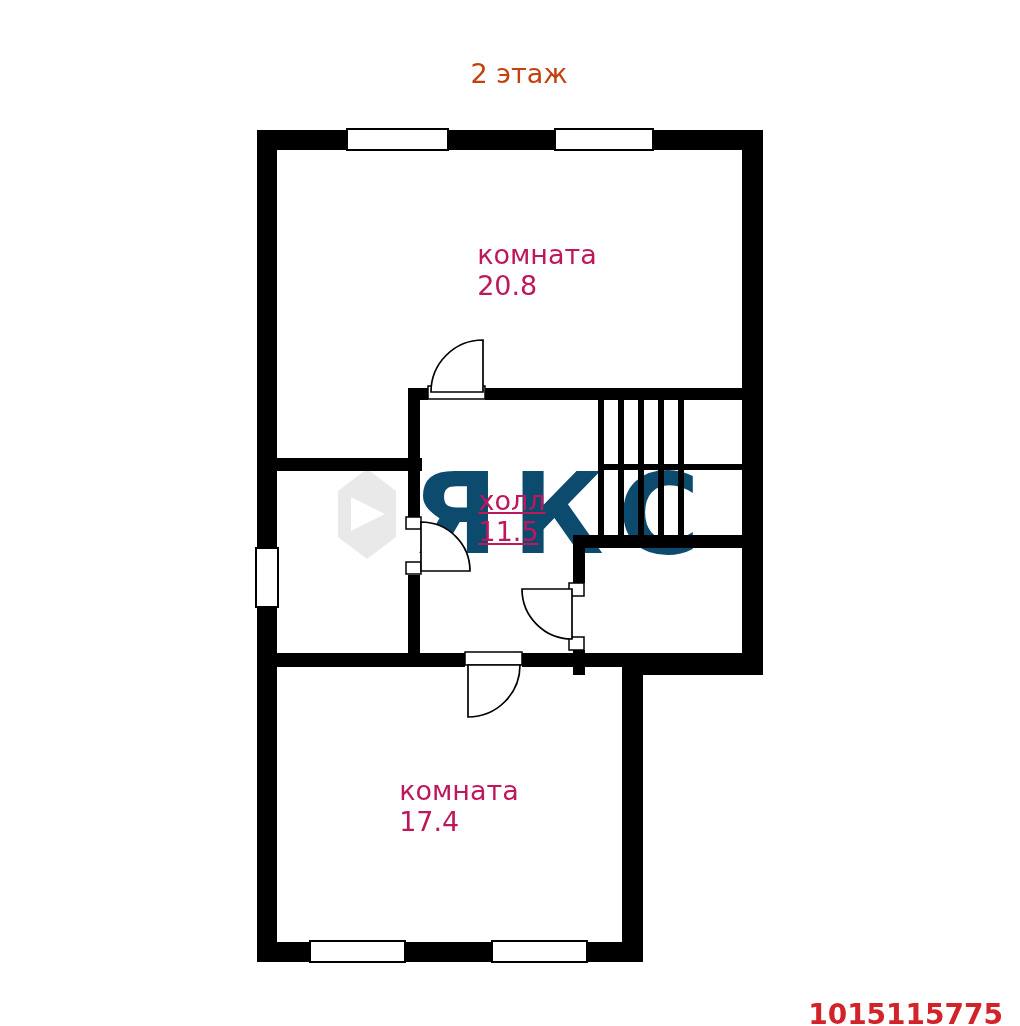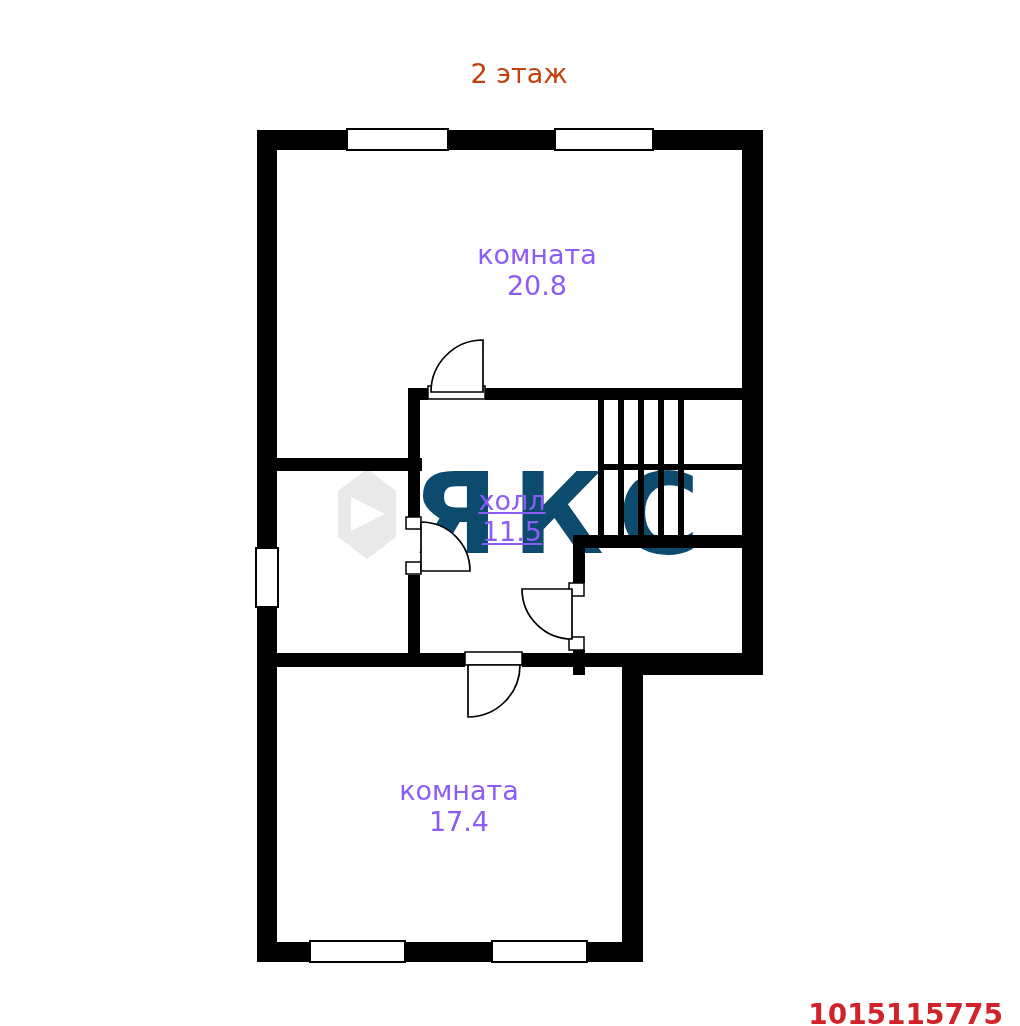--- a/index.html
+++ b/index.html
@@ -42,24 +42,24 @@
     white-space: nowrap;
   }
   .plan-svg {
     position: absolute;
     left: 0;
     top: 0;
   }
   .room-label {
     position: absolute;
     transform: translate(-50%, -50%);
-    text-align: center;
+    text-align: left;
     font-size: 27px;
     line-height: 31px;
-    color: #8b5cf6;
+    color: #be185d;
     white-space: nowrap;
   }
   .photo-id {
     position: absolute;
     right: 17px;
     top: 998px;
     font-size: 28px;
     font-weight: bold;
     color: #d2232a;
     letter-spacing: 0px;

